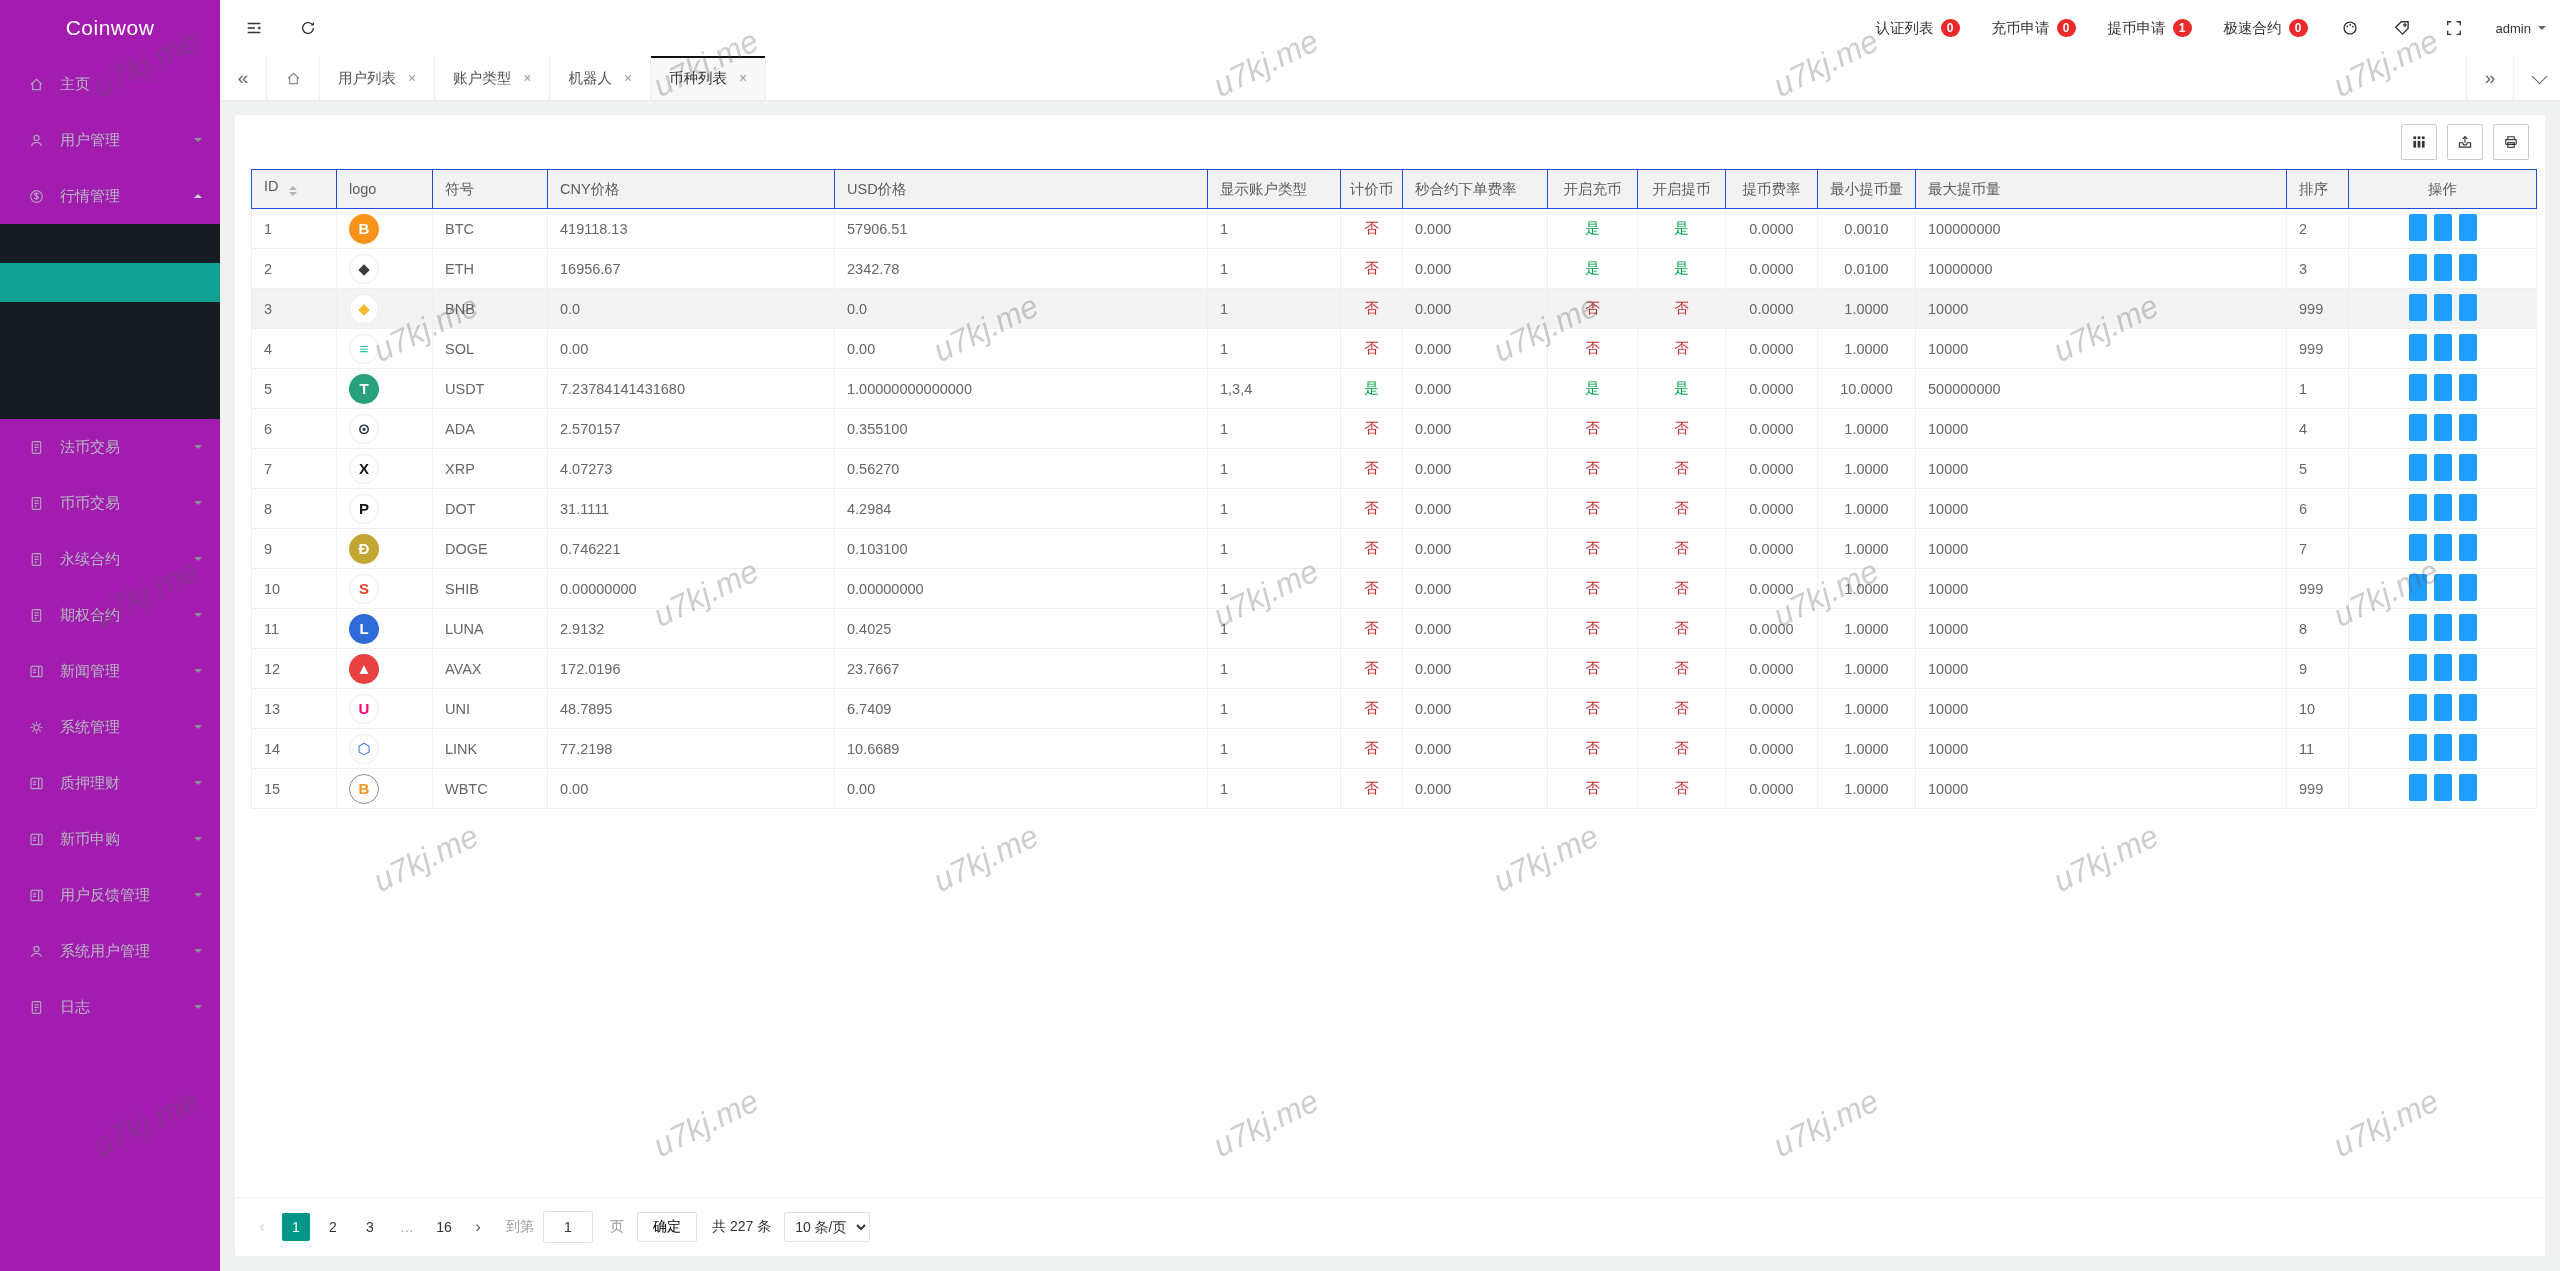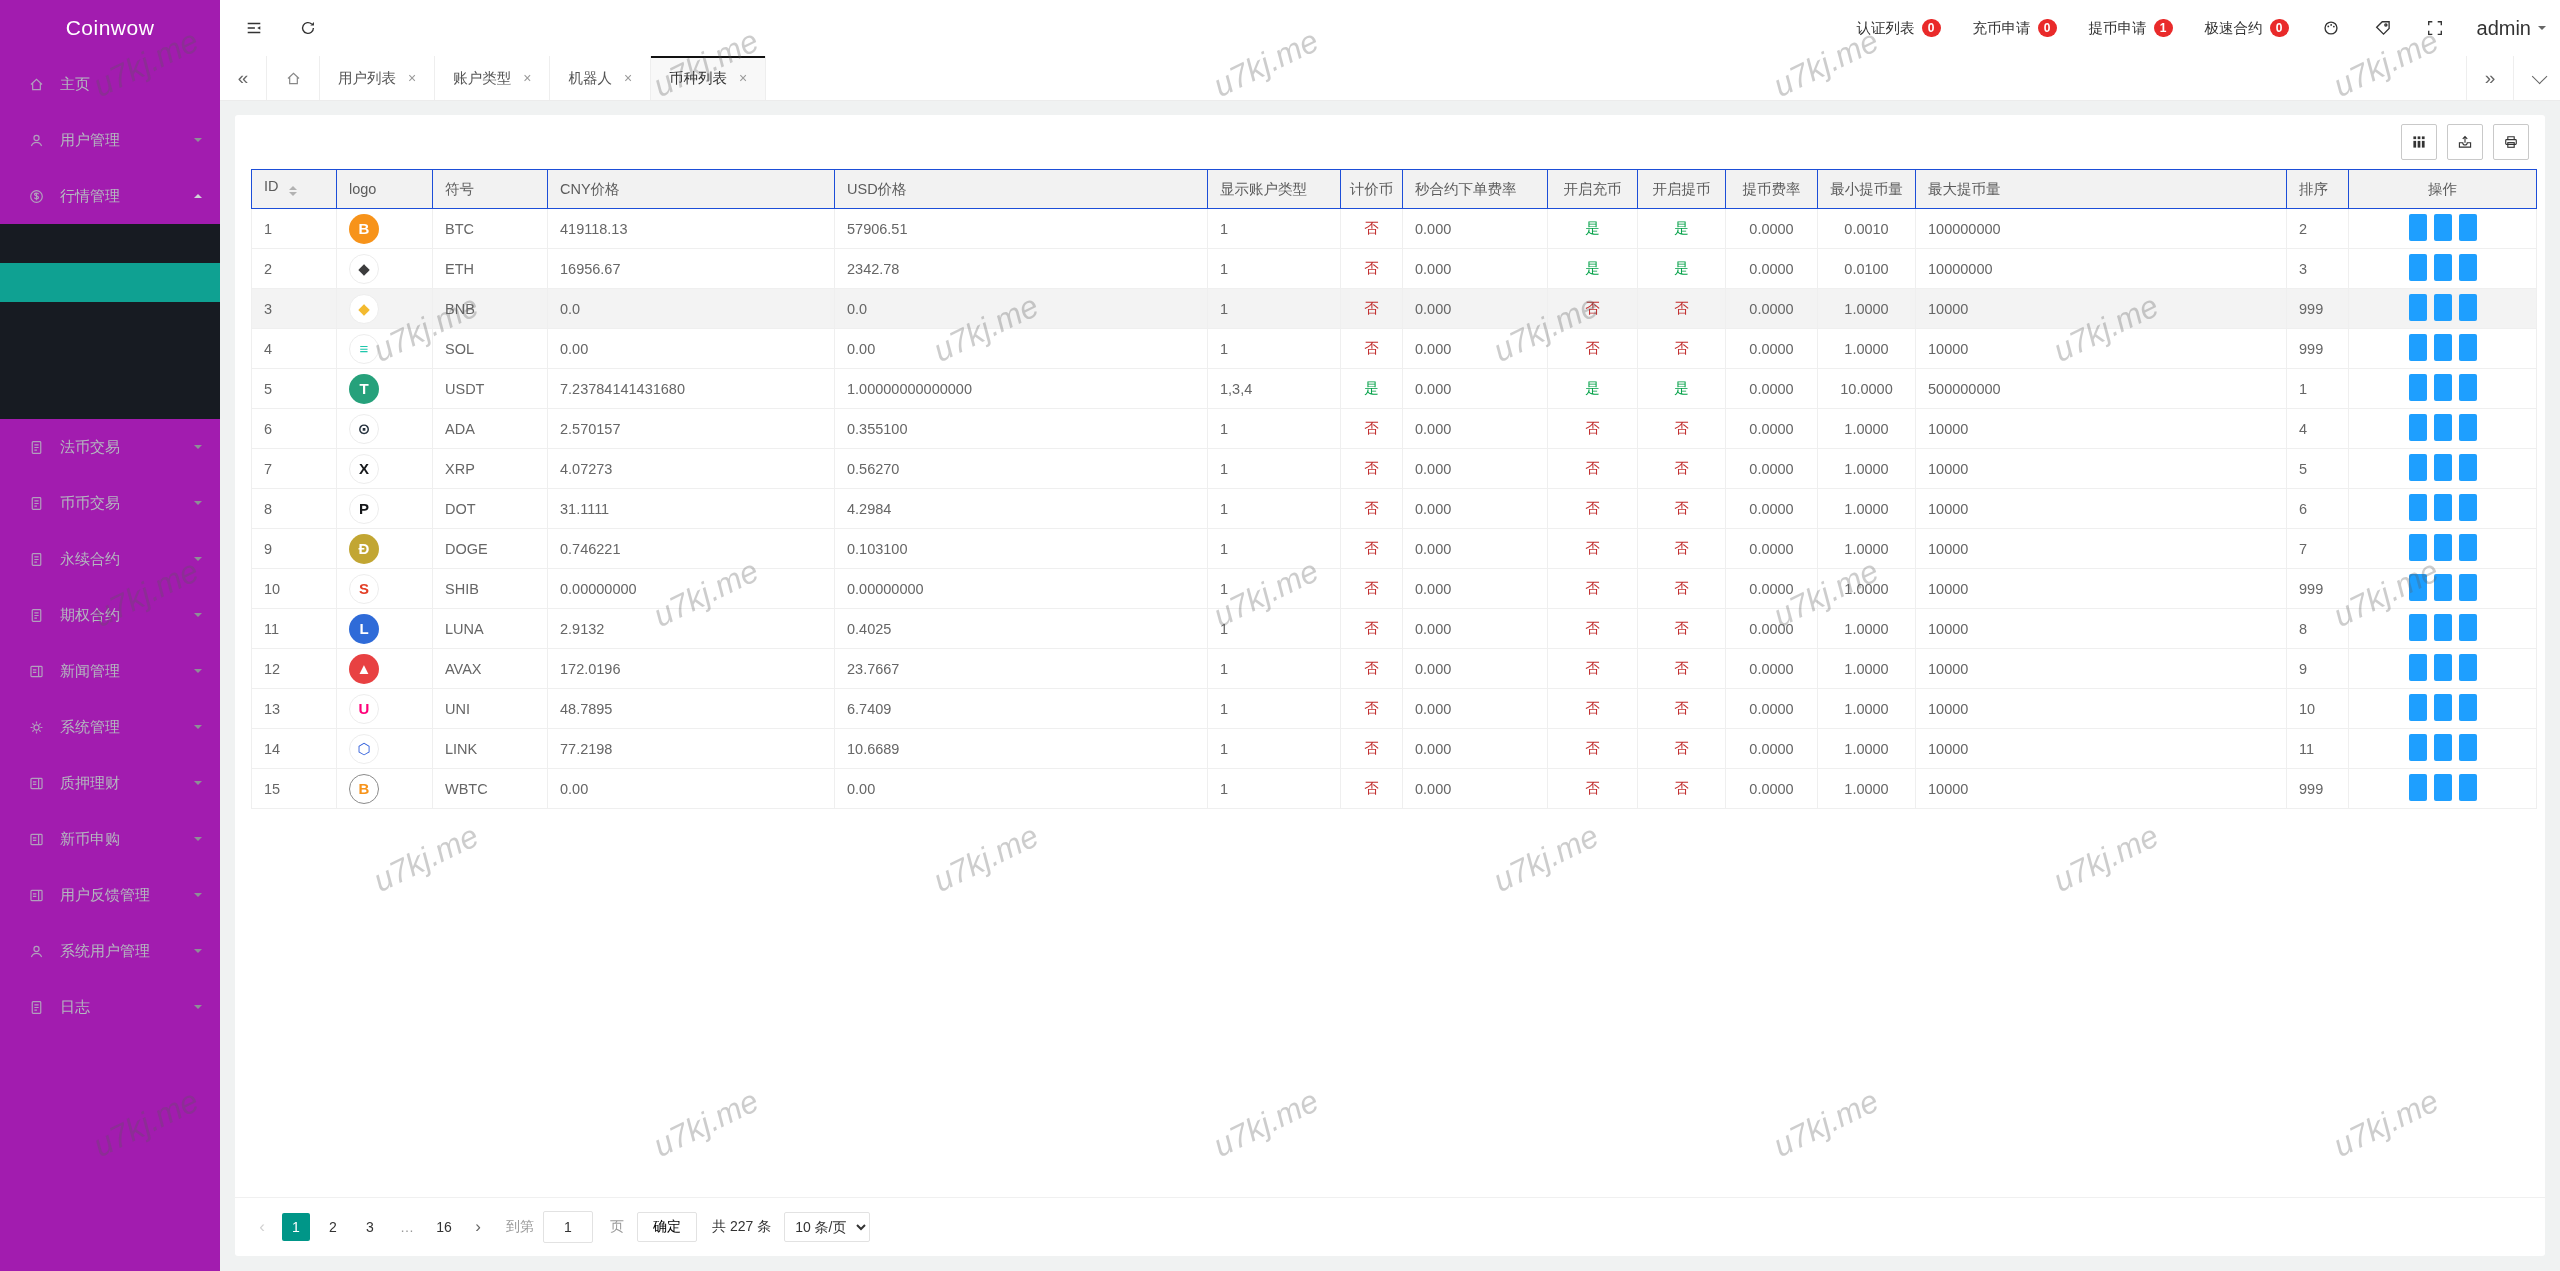--- a/index.html
+++ b/index.html
@@ -29,21 +29,21 @@
   .submenu-item{height:39px;line-height:39px;padding-left:60px;color:#a4a8ae;font-size:14.5px;cursor:pointer;}
   .submenu-item.active{background:var(--accent);color:#fff;}
   
   .header{position:absolute;left:220px;right:0;top:0;height:56px;background:#fff;border-bottom:1px solid #f4f4f4;z-index:2;}
   .header-left{position:absolute;left:24px;top:0;height:56px;display:flex;align-items:center;gap:34px;}
   .hicon{width:20px;height:20px;display:flex;align-items:center;justify-content:center;cursor:pointer;}
   .hicon svg{width:18px;height:18px;stroke:#333;fill:none;stroke-width:1.5;}
   .header-right{position:absolute;right:14px;top:0;height:56px;display:flex;align-items:center;gap:32px;justify-content:center;}
   .notice{display:flex;align-items:center;font-size:14.5px;color:#333;cursor:pointer;}
   .badge{min-width:11px;height:18px;border-radius:9px;background:var(--danger);color:#fff;font-size:12px;line-height:18px;text-align:center;margin-left:7px;padding:0 4px;font-weight:bold;}
-  .admin-wrap{display:flex;align-items:center;gap:7px;cursor:pointer;font-size:20px;}
+  .admin-wrap{display:flex;align-items:center;gap:7px;cursor:pointer;font-size:13px;}
   .caret-down{width:0;height:0;border:4.5px solid transparent;border-top-color:#666;margin-top:4px;}
   
   .tabbar{position:absolute;left:220px;right:0;top:56px;height:44px;background:#fff;display:flex;align-items:stretch;border-bottom:1px solid #ececec;z-index:2;}
   .tab-arrow{width:46px;display:flex;align-items:center;justify-content:center;color:#666;font-size:19px;border-right:1px solid #eee;cursor:pointer;}
   .tab-arrow.right{border-right:none;border-left:1px solid #eee;}
   .tab-home{width:52px;display:flex;align-items:center;justify-content:center;border-right:1px solid #eee;cursor:pointer;}
   .tab-home svg{width:17px;height:17px;stroke:#888;fill:none;stroke-width:1.4;}
   .tabs{display:flex;align-items:stretch;}
   .tab{display:flex;align-items:center;gap:12px;padding:0 18px;border-right:1px solid #eee;color:#555;font-size:14.5px;cursor:pointer;position:relative;}
   .tab .close{color:#999;font-size:14px;}

